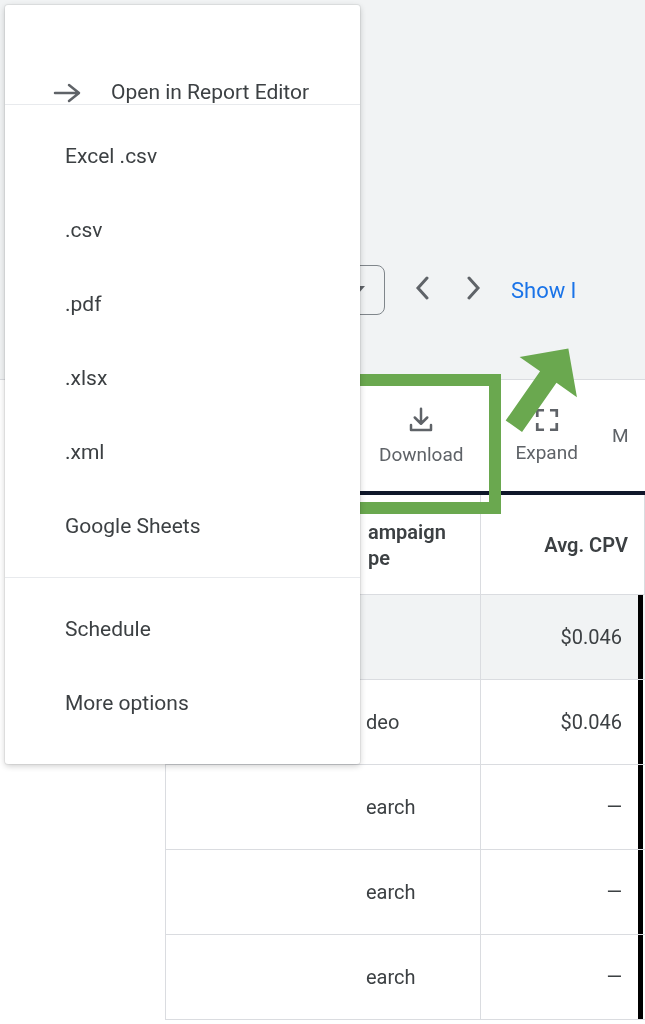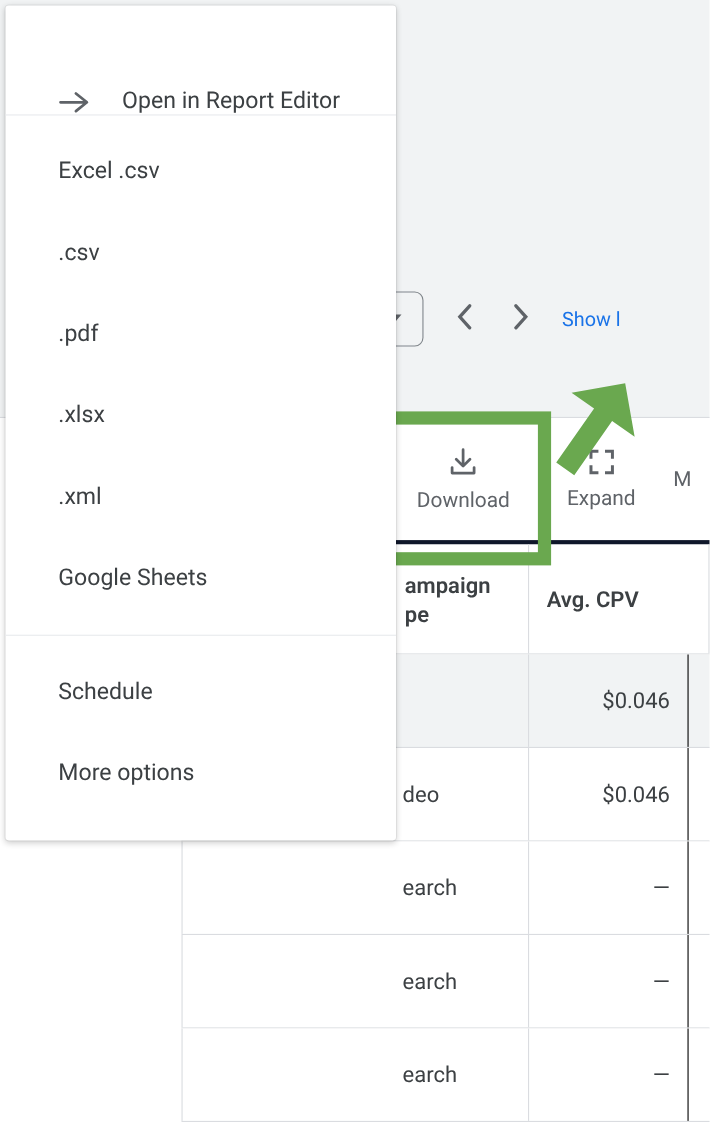--- a/index.html
+++ b/index.html
@@ -42,21 +42,21 @@
       background: transparent;
     }
     .chev {
       font-size: 28px;
       color: #5f6368;
       width: 30px;
       text-align: center;
     }
     .show-link {
       color: #1a73e8;
-      font-size: 18px;
+      font-size: 22px;
     }
 
     .bg-actions {
       position: absolute;
       top: 380px;
       left: 155px;
       right: 0;
       height: 115px;
       background: #fff;
       border-bottom: 4px solid #0f172a;
@@ -92,39 +92,39 @@
     .th-cell {
       border-left: 1px solid #dadce0;
       display: flex;
       align-items: center;
       font-weight: 600;
       font-size: 20px;
       color: #3c4043;
       padding: 0 16px;
     }
     .th-left  { width: 315px; }
-    .th-right { width: 165px; border-right: 1px solid #dadce0; }
+    .th-right { width: 165px; justify-content: flex-end; border-right: 1px solid #dadce0; }
 
     .td-row {
       display: flex;
       height: 85px;
       border-bottom: 1px solid #dadce0;
       background: #fff;
     }
     .td-row.total { background: #f1f3f4; }
     .td-cell {
       border-left: 1px solid #dadce0;
       display: flex;
       align-items: center;
       font-size: 20px;
       color: #3c4043;
       padding: 0 16px;
     }
     .td-left  { width: 315px; padding-left: 200px; }
-    .td-right { width: 146px; justify-content: flex-end; border-right: 1px solid #000000; }
+    .td-right { width: 163px; justify-content: flex-end; border-right: 5px solid #000000; }
 
     
     .highlight-box {
       position: absolute;
       top: 374px;
       left: 343px;
       width: 158px;
       height: 140px;
       border: 12px solid #6aa84f;
       z-index: 5;
@@ -155,21 +155,21 @@
       display: flex;
       align-items: flex-end;
       height: 100px;
       padding: 0 24px 0 48px;
       gap: 28px;
       border-bottom: 1px solid #e8eaed;
       font-size: 21px;
       color: #3c4043;
     }
     .menu-section {
-      padding: 14px 0;
+      padding: 14px 12px;
     }
     .menu-section + .menu-section {
       border-top: 1px solid #e8eaed;
     }
     .menu-item {
       height: 74px;
       display: flex;
       align-items: center;
       padding-left: 48px;
       font-size: 21px;

